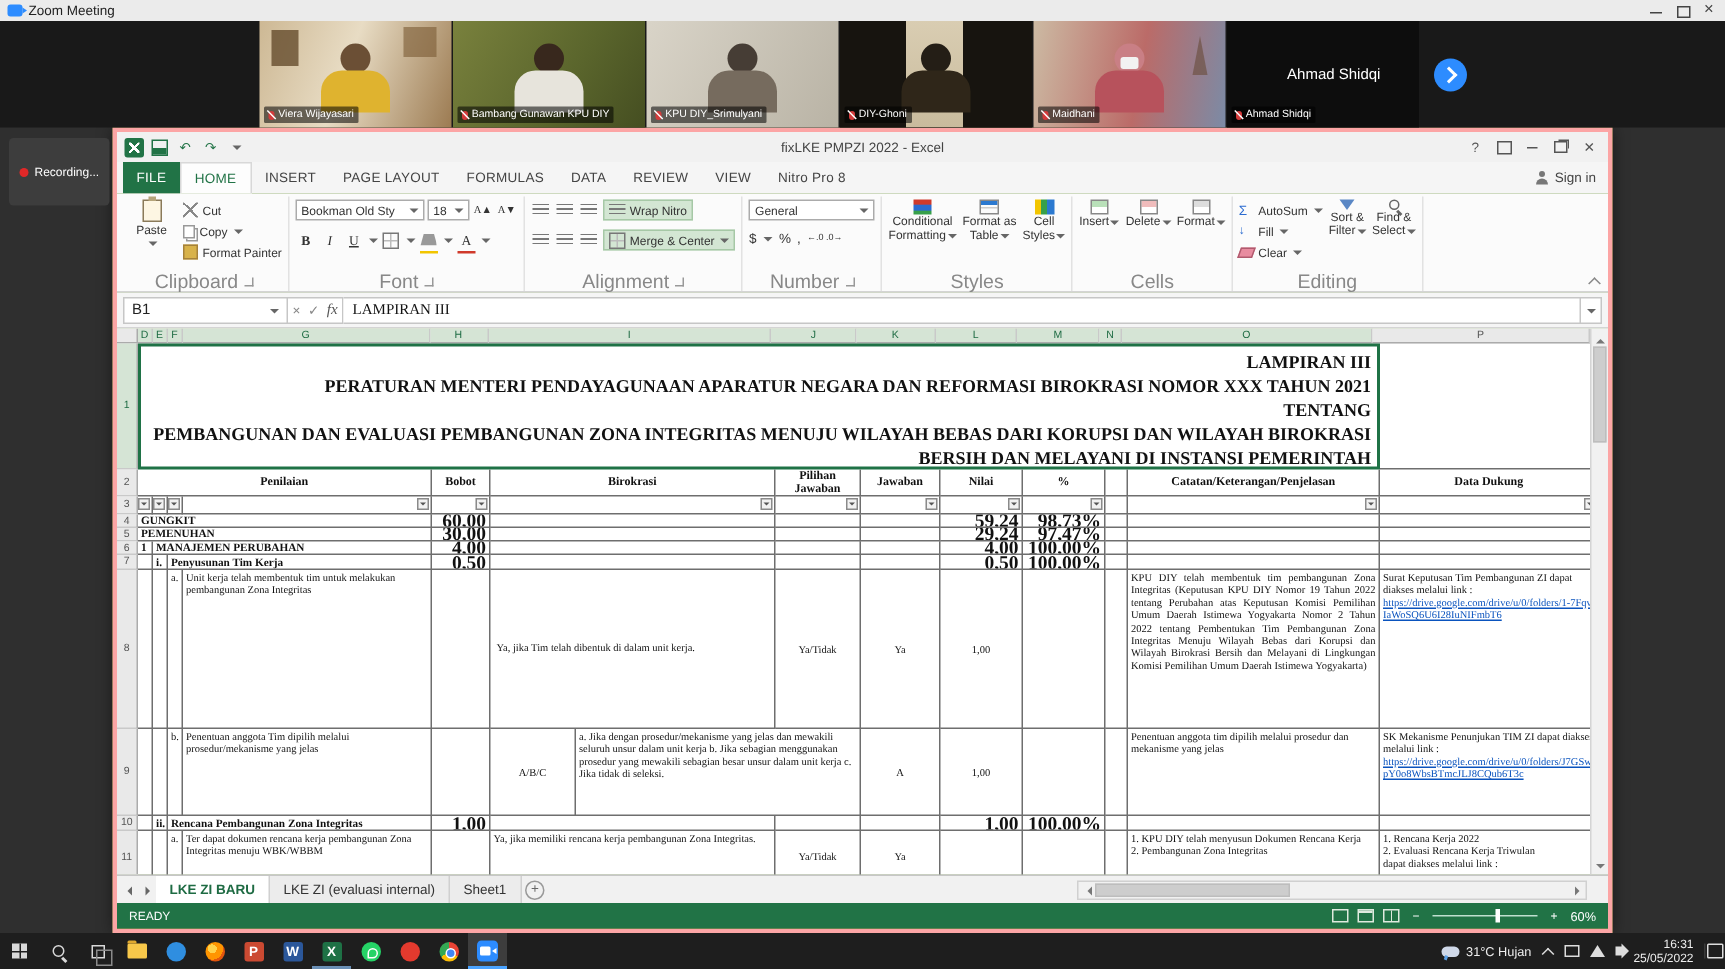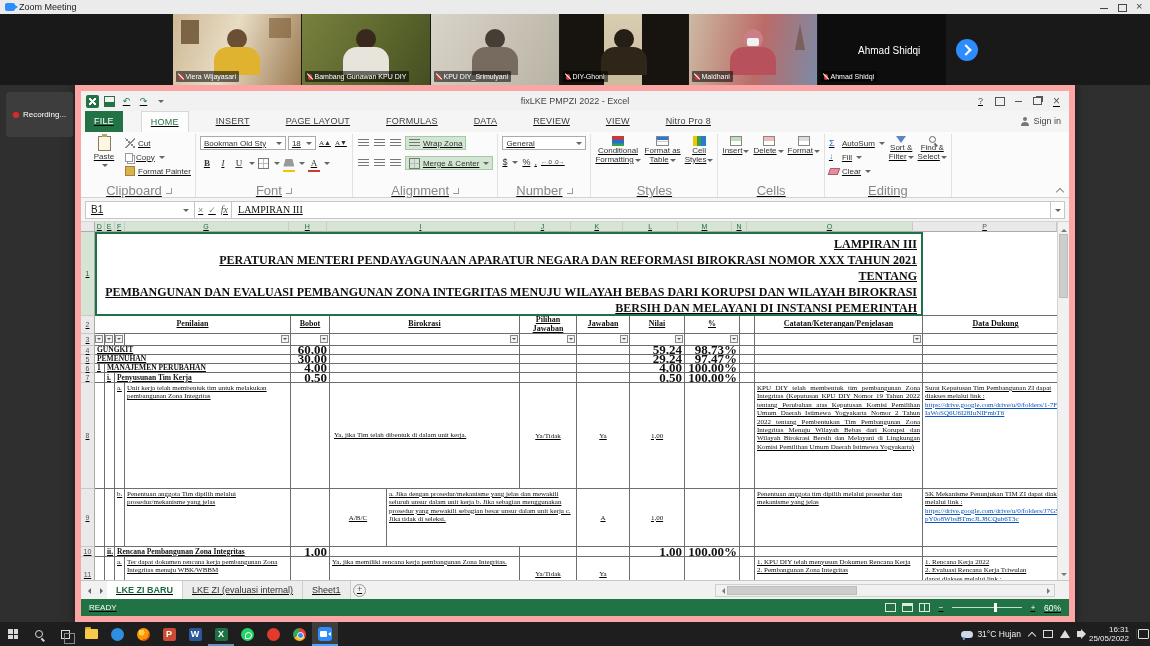--- a/index.html
+++ b/index.html
@@ -56,42 +56,42 @@
     border:solid #fff; border-width:2px 2px 0 0; transform:rotate(45deg); }
 
   
   .desktop { position:absolute; top:85px; left:0; right:0; bottom:24px; background:#2f2f2f; }
   .recording { position:absolute; top:7px; left:6px; background:#3d3d3d; border-radius:3px; color:#fff;
     font-size:8px; display:flex; align-items:center; gap:4px; padding:18px 7px; z-index:5; }
   .rec-dot { width:6px; height:6px; border-radius:50%; background:#e02828; }
 
   
   .excel { position:absolute; left:75px; top:0; width:1000px; height:537px; background:#4d7c0f;
-    border:6px solid #fca5a5; box-shadow:0 0 10px rgba(0,0,0,.5); display:flex; flex-direction:column;text-decoration:underline; }
+    border:3px solid #fca5a5; box-shadow:0 0 10px rgba(0,0,0,.5); display:flex; flex-direction:column; }
 
   .xl-titlebar { height:20px; background:#f1f1f1; display:flex; align-items:center; position:relative; flex:0 0 auto; }
   .qat { display:flex; align-items:center; gap:4px; padding-left:5px; z-index:1; }
   .qat-ic { width:13px; height:13px; display:flex; align-items:center; justify-content:center; font-size:9px; color:#217346; }
   .xlogo { background:#217346; border-radius:2px; position:relative; }
   .xlogo::after { content:""; position:absolute; left:3px; top:3px; width:7px; height:7px;
     background:linear-gradient(45deg,transparent 42%,#fff 42%,#fff 58%,transparent 58%),
                linear-gradient(-45deg,transparent 42%,#fff 42%,#fff 58%,transparent 58%); }
   .saveic { position:relative; }
   .saveic::after { content:""; width:9px; height:9px; border:1px solid #217346; background:linear-gradient(#f1f1f1 55%,#217346 55%); }
   .undoic::after { content:"↶"; color:#217346; } .redoic::after { content:"↷"; color:#217346; }
   .qatdd::after { content:""; border:3px solid transparent; border-top-color:#666; margin-top:3px; }
   .xl-title { position:absolute; left:0; right:0; text-align:center; font-size:9px; color:#444; }
   .xl-controls { margin-left:auto; display:flex; align-items:center; padding-right:3px; z-index:1; }
   .xlc { width:19px; height:16px; display:flex; align-items:center; justify-content:center; font-size:9px; color:#555; position:relative; }
   .xlc.ribopt::after { content:""; width:8px; height:7px; border:1px solid #555; }
   .xlc.minb::after { content:""; width:7px; height:1px; background:#555; }
   .xlc.restore::after { content:""; width:7px; height:6px; border:1px solid #555; box-shadow:2px -2px 0 -1px #555; }
   .xlc.closeb::after { content:"×"; font-size:12px; color:#555; }
 
-  .xl-tabs { height:21px; background:#f5f5f5; display:flex; align-items:stretch; padding-left:4px; position:relative; flex:0 0 auto;gap:18px; }
+  .xl-tabs { height:21px; background:#f5f5f5; display:flex; align-items:stretch; padding-left:4px; position:relative; flex:0 0 auto; }
   .xtab { font-size:9px; color:#444; padding:5px 9px 0; letter-spacing:.2px; }
   .xtab.file { background:#217346; color:#fff; }
   .xtab.active { background:#fdfdfd; color:#217346; border:1px solid #d8d8d8; border-bottom:none; }
   .signin { position:absolute; right:8px; top:5px; font-size:9px; color:#444; display:flex; gap:4px; align-items:center; }
   .person-ic { width:9px; height:9px; position:relative; }
   .person-ic::before { content:""; position:absolute; top:0; left:2.5px; width:4px; height:4px; border-radius:50%; background:#777; }
   .person-ic::after { content:""; position:absolute; bottom:0; left:0.5px; width:8px; height:4px; border-radius:4px 4px 0 0; background:#777; }
 
   
   .ribbon { height:66px; background:#fbfbfb; border-bottom:1px solid #d4d4d4; display:flex; padding:2px 0 0 2px; position:relative; flex:0 0 auto; }
@@ -462,21 +462,21 @@
                   <span class="ic-lines"></span>
                 </span>
               <span class="tbtn">
                   <span class="ic-lines"></span>
                 </span>
               <span class="tbtn">
                   <span class="ic-lines"></span>
                 </span>
               <span class="al-btn hl">
                   <span class="ic-lines"></span>
-                  <span>Wrap Zona</span>
+                  <span>Wrap Nitro</span>
                 </span>
             </div>
             <div class="f-row">
               <span class="tbtn">
                   <span class="ic-lines"></span>
                 </span>
               <span class="tbtn">
                   <span class="ic-lines"></span>
                 </span>
               <span class="tbtn">

